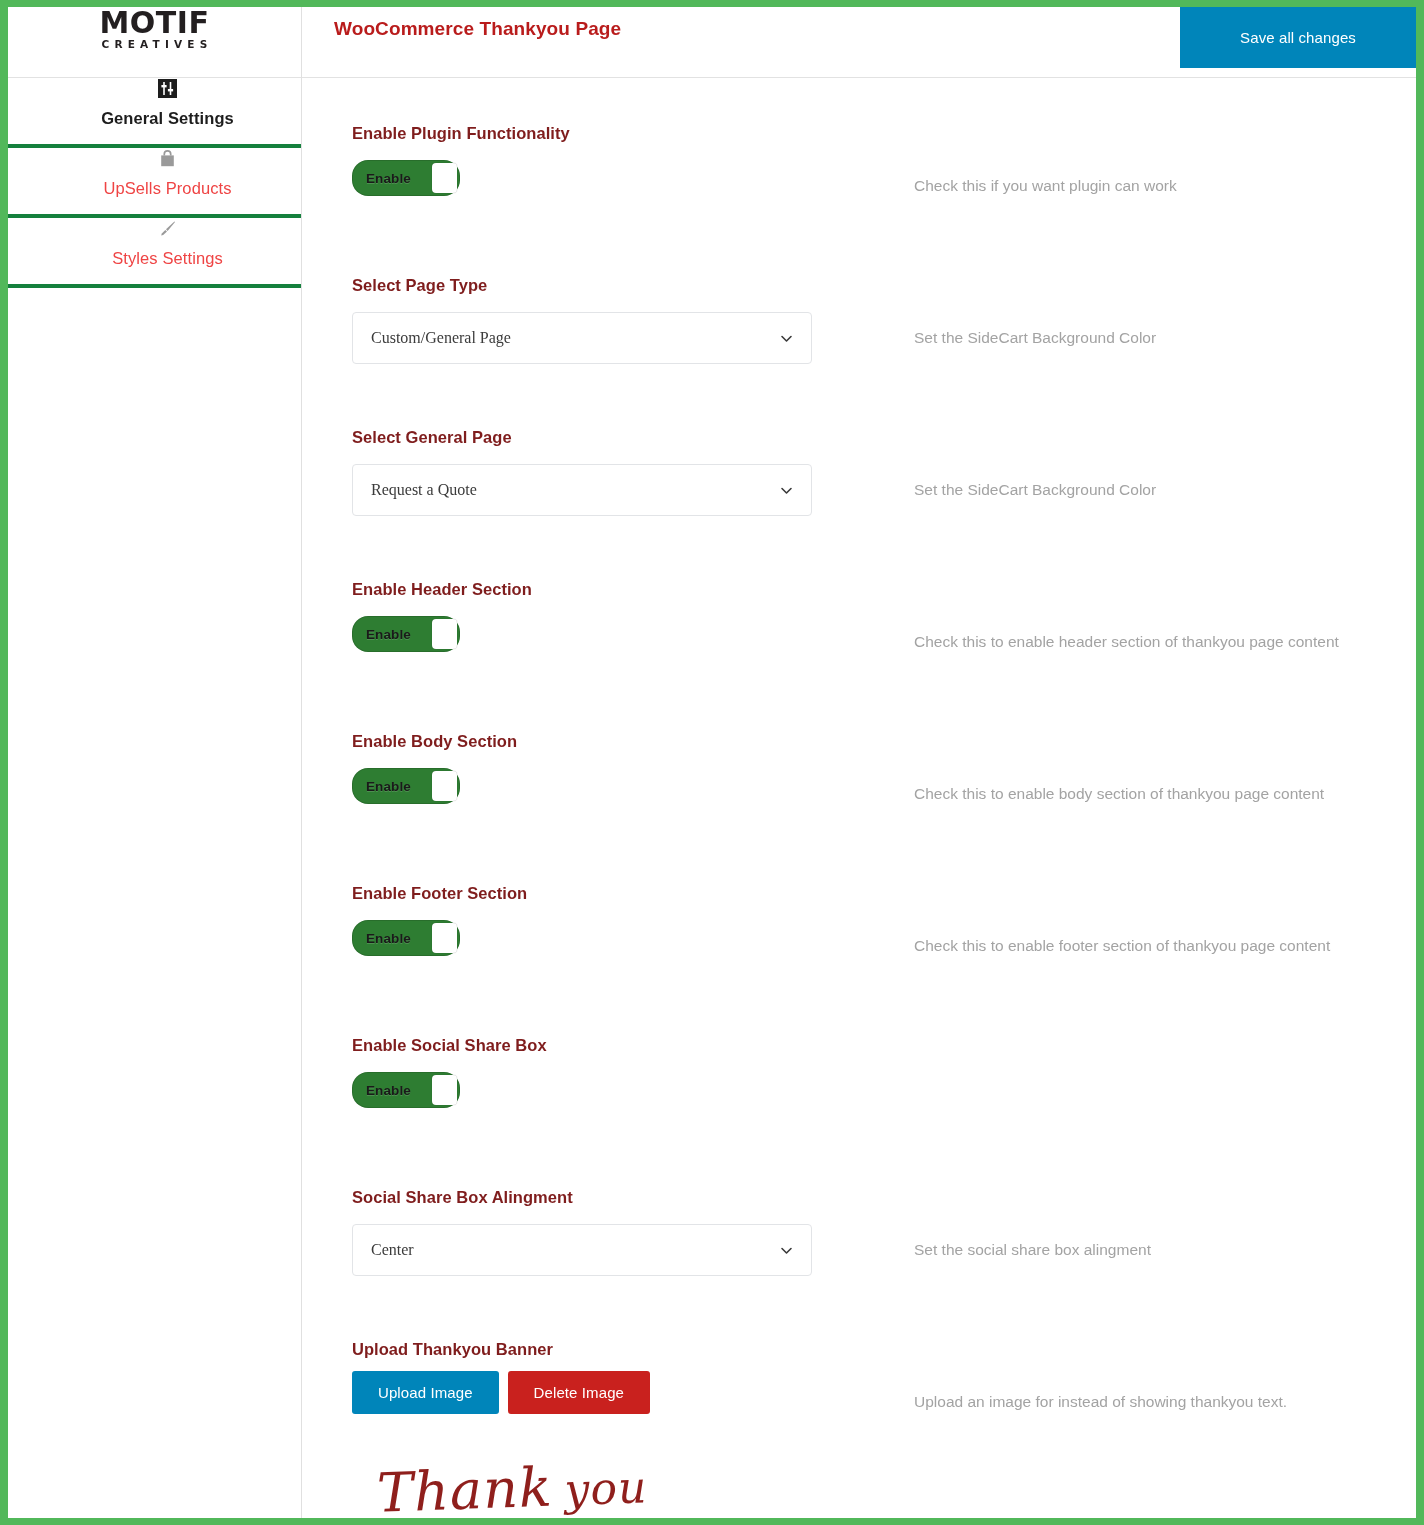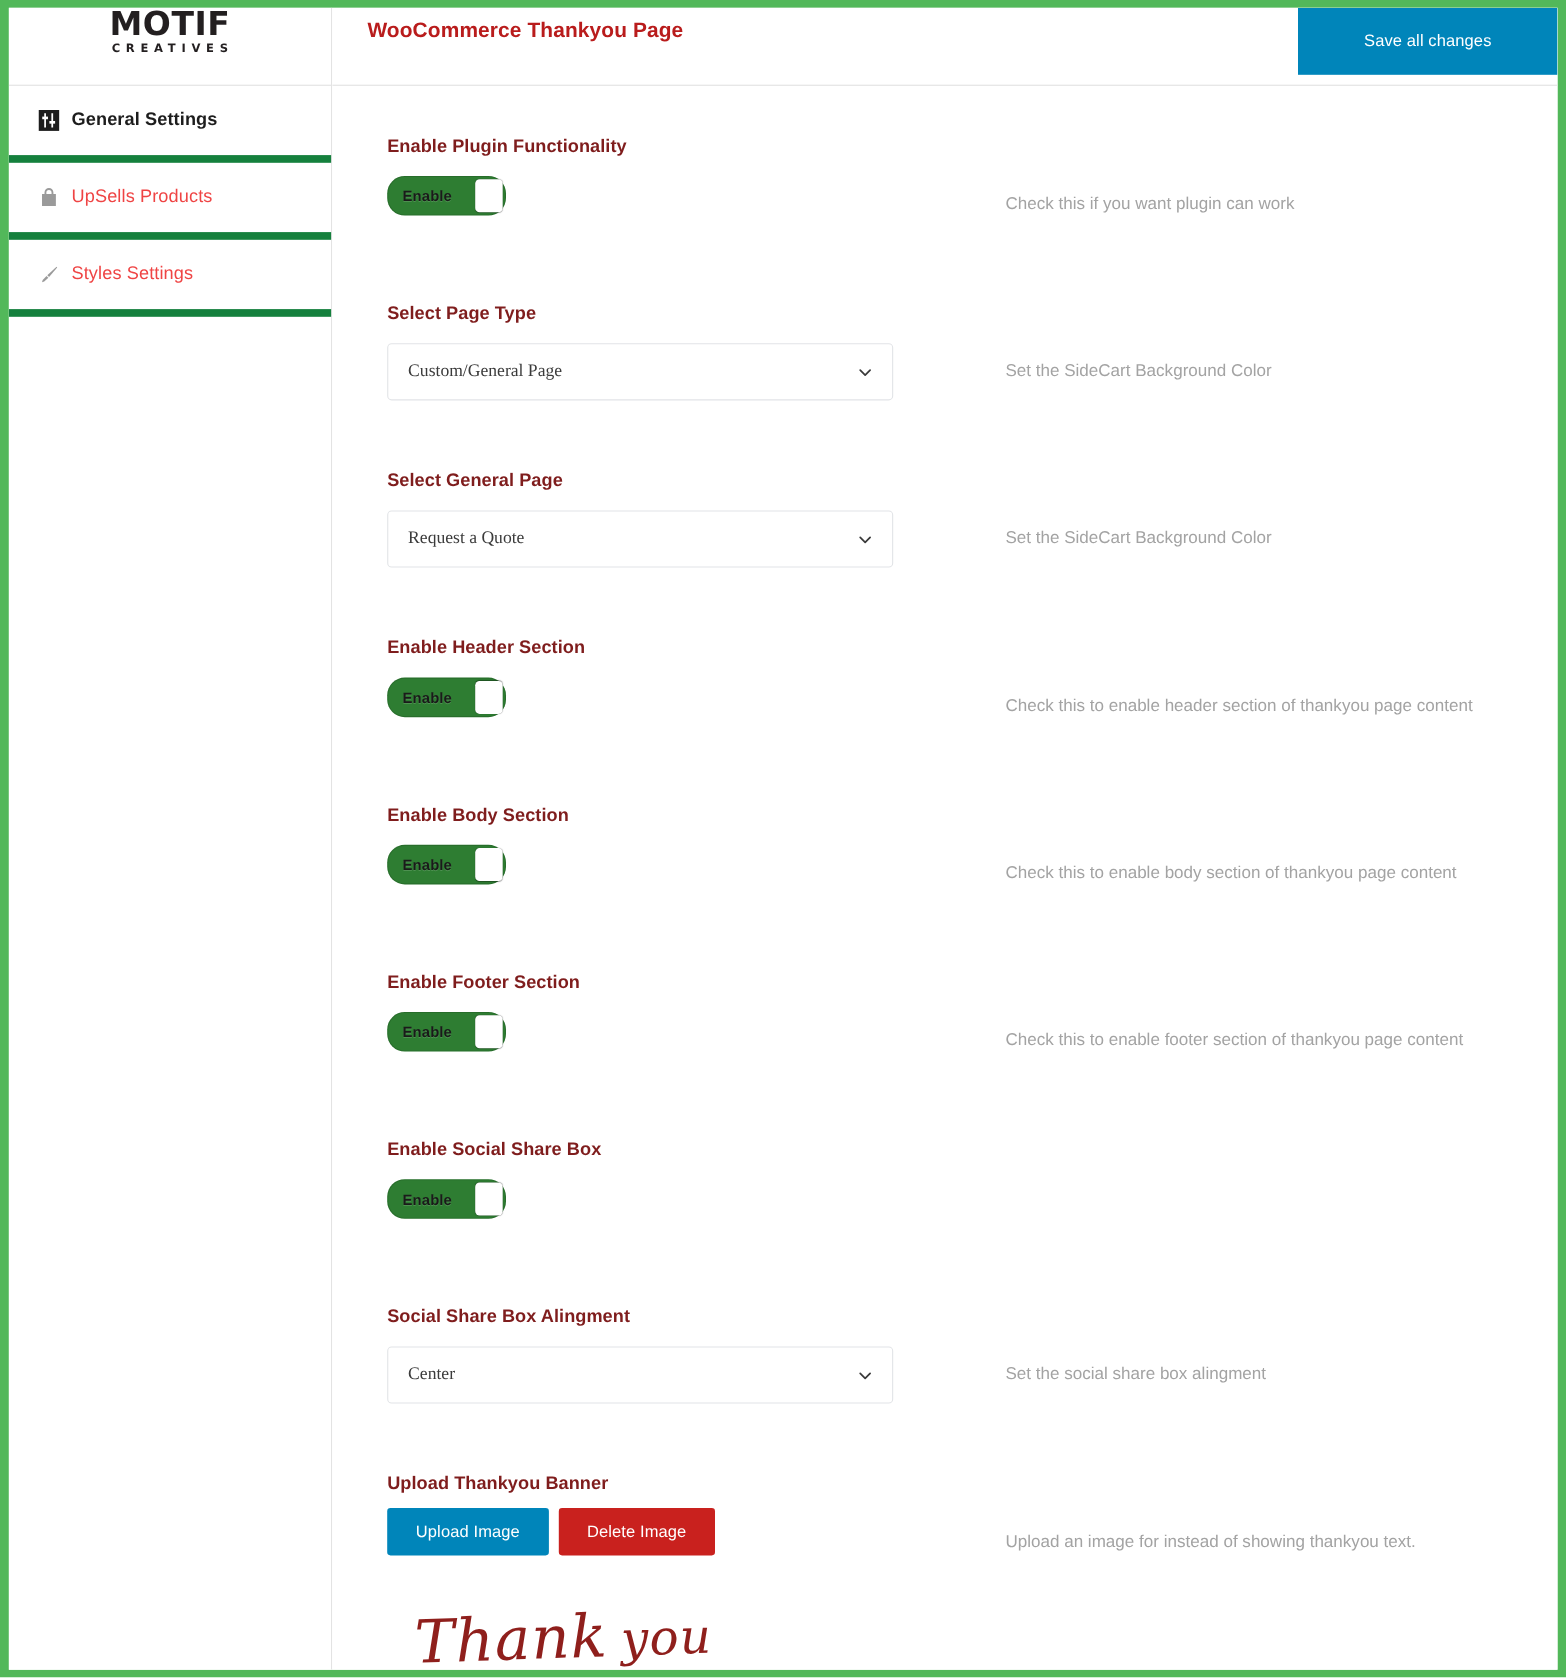--- a/index.html
+++ b/index.html
@@ -62,23 +62,24 @@
     color: #231f20;
     margin-top: -1px;
     padding-left: 5px;
   }
 
   .nav-item {
     display: flex;
     align-items: center;
     height: 70px;
     padding: 0 0 0 26px;
-    border-bottom: 7px solid #15803d;
+    border-bottom: 4px solid #15803d;
     cursor: pointer;
     gap: 11px;
+    flex-direction: column;
   }
   .nav-item .nav-icon {
     width: 20px; height: 20px;
     display: flex; align-items: center; justify-content: center;
     flex: 0 0 20px;
   }
   .nav-label {
     font-size: 16.5px;
     color: #ef4444;
     font-weight: 400;

